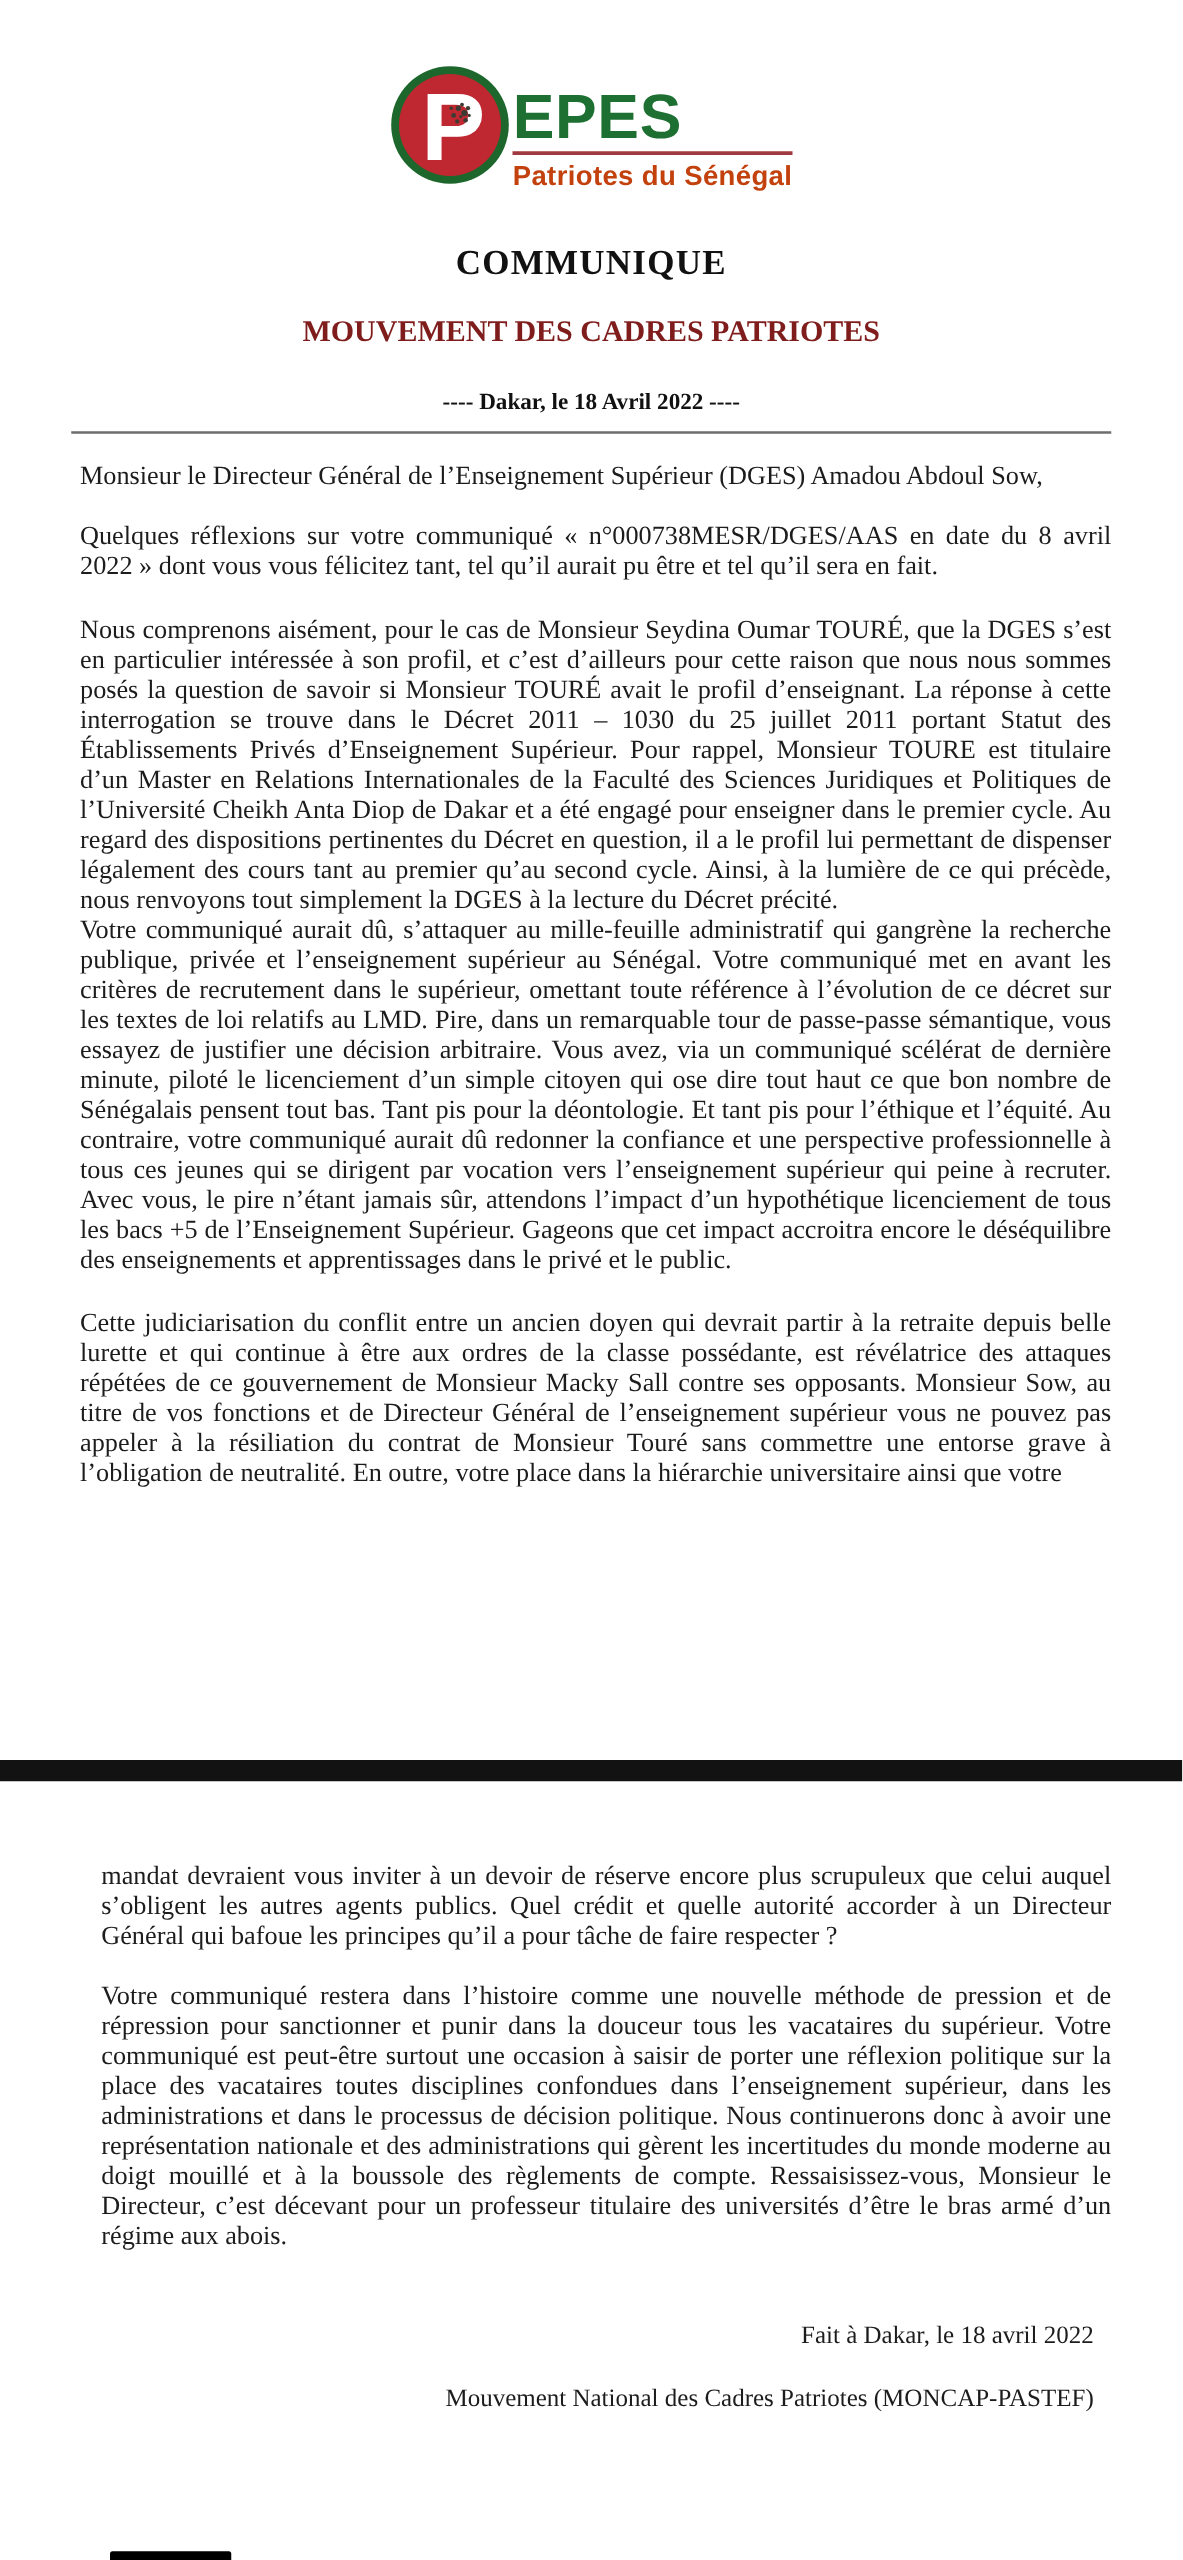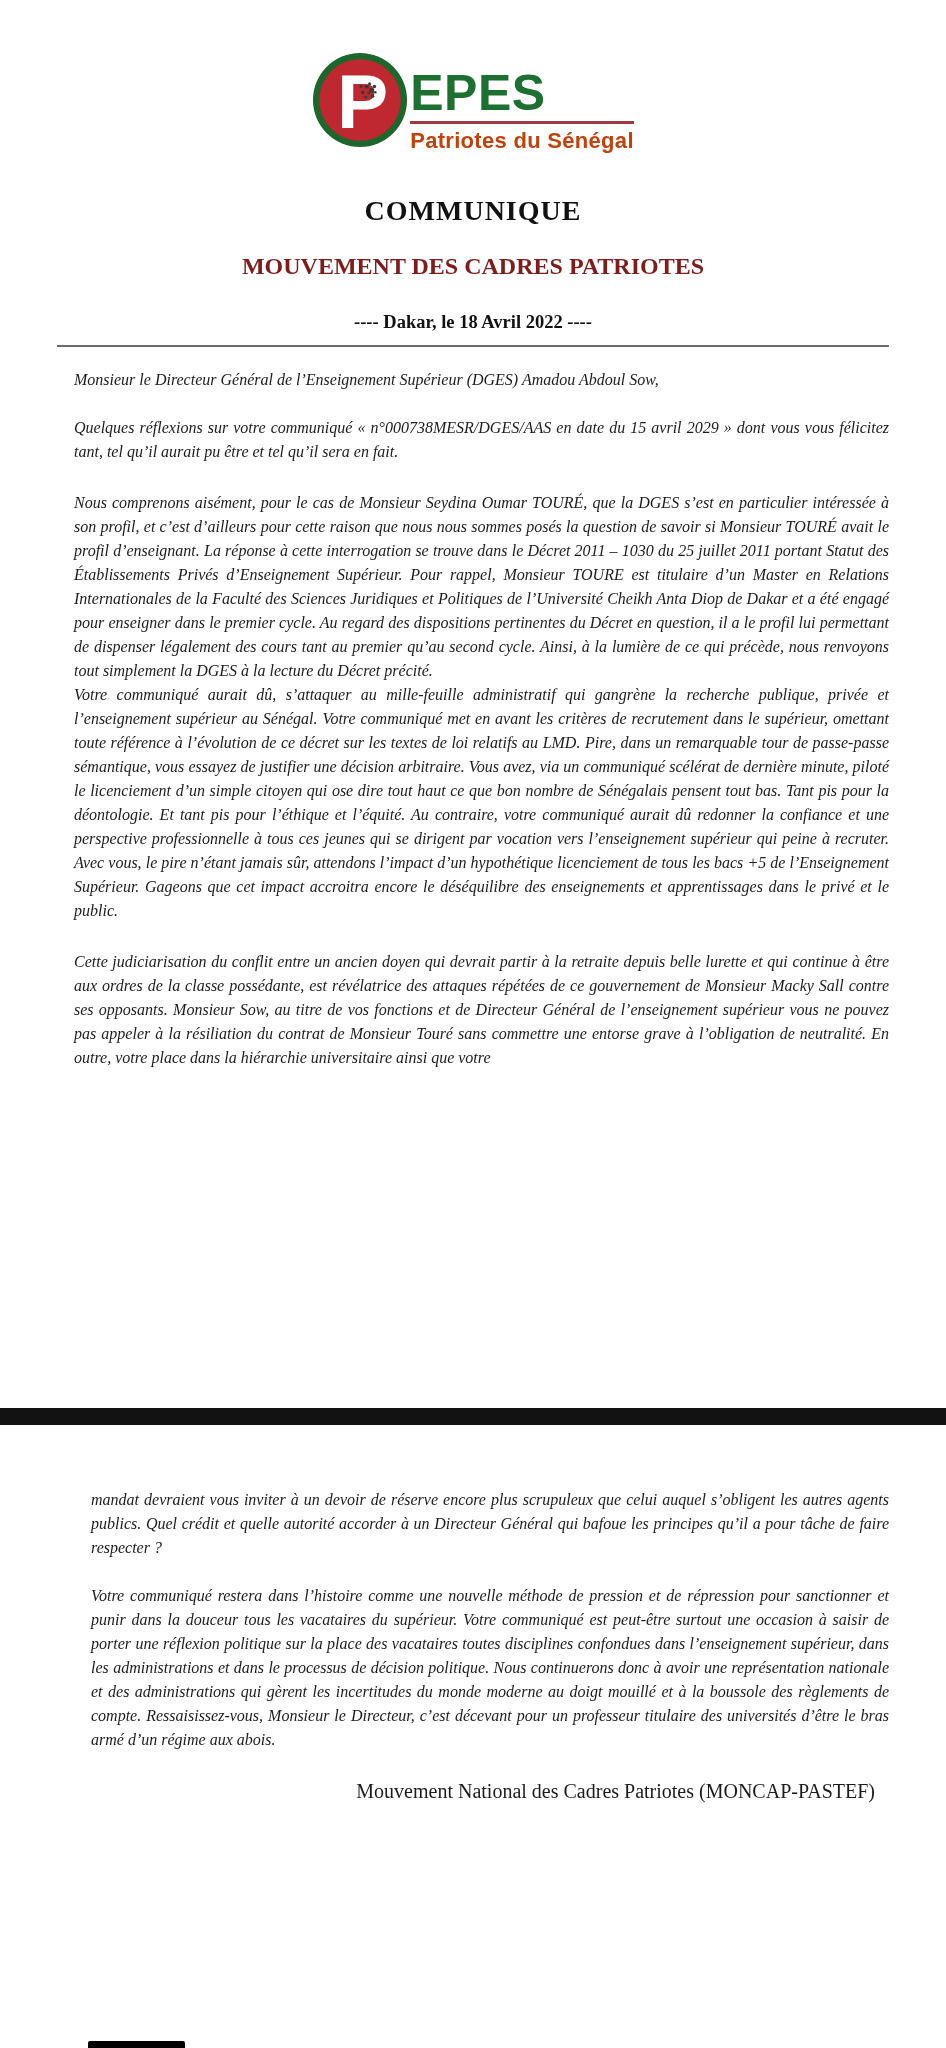--- a/index.html
+++ b/index.html
@@ -79,25 +79,24 @@
   }
   .rule {
     margin-top: 12px;
     height: 0;
     border: none;
     border-top: 2.5px solid #6d6d6d;
   }
 
   
   .para {
-    margin: 24px 0 0 17px;
-    font-size: 16px;
+    margin: 24px 0 0 7px;
+    font-size: 21px;
     line-height: 24px;
     text-align: justify;
-    font-style: italic;
   }
   .para.first { margin-top: 21px; }
   .para.tight { margin-top: 0; }
   .para.space { margin-top: 27px; }
 
   
   .place-date {
     margin-top: 56px;
     font-size: 20px;
     line-height: 24px;
@@ -165,39 +164,40 @@
     <div class="title">COMMUNIQUE</div>
 
     <div class="subtitle">MOUVEMENT DES CADRES PATRIOTES</div>
 
     <div class="dateline">---- Dakar, le 18 Avril 2022 ----</div>
 
     <div class="rule"></div>
 
     <p class="para first">Monsieur le Directeur Général de l’Enseignement Supérieur (DGES) Amadou Abdoul Sow,</p>
 
-    <p class="para">Quelques réflexions sur votre communiqué « n°000738MESR/DGES/AAS en date du 15 avril 2029 » dont vous vous félicitez tant, tel qu’il aurait pu être et tel qu’il sera en fait.</p>
+    <p class="para">Quelques réflexions sur votre communiqué « n°000738MESR/DGES/AAS en date du 8 avril 2022 » dont vous vous félicitez tant, tel qu’il aurait pu être et tel qu’il sera en fait.</p>
 
     <p class="para space">Nous comprenons aisément, pour le cas de Monsieur Seydina Oumar TOURÉ, que la DGES s’est en particulier intéressée à son profil, et c’est d’ailleurs pour cette raison que nous nous sommes posés la question de savoir si Monsieur TOURÉ avait le profil d’enseignant. La réponse à cette interrogation se trouve dans le Décret 2011 – 1030 du 25 juillet 2011 portant Statut des Établissements Privés d’Enseignement Supérieur. Pour rappel, Monsieur TOURE est titulaire d’un Master en Relations Internationales de la Faculté des Sciences Juridiques et Politiques de l’Université Cheikh Anta Diop de Dakar et a été engagé pour enseigner dans le premier cycle. Au regard des dispositions pertinentes du Décret en question, il a le profil lui permettant de dispenser légalement des cours tant au premier qu’au second cycle. Ainsi, à la lumière de ce qui précède, nous renvoyons tout simplement la DGES à la lecture du Décret précité.</p>
 
 
     <p class="para tight">Votre communiqué aurait dû, s’attaquer au mille-feuille administratif qui gangrène la recherche publique, privée et l’enseignement supérieur au Sénégal. Votre communiqué met en avant les critères de recrutement dans le supérieur, omettant toute référence à l’évolution de ce décret sur les textes de loi relatifs au LMD. Pire, dans un remarquable tour de passe-passe sémantique, vous essayez de justifier une décision arbitraire. Vous avez, via un communiqué scélérat de dernière minute, piloté le licenciement d’un simple citoyen qui ose dire tout haut ce que bon nombre de Sénégalais pensent tout bas. Tant pis pour la déontologie. Et tant pis pour l’éthique et l’équité. Au contraire, votre communiqué aurait dû redonner la confiance et une perspective professionnelle à tous ces jeunes qui se dirigent par vocation vers l’enseignement supérieur qui peine à recruter.  Avec vous, le pire n’étant jamais sûr, attendons l’impact d’un hypothétique licenciement de tous les bacs +5 de l’Enseignement Supérieur. Gageons que cet impact accroitra encore le déséquilibre des enseignements et apprentissages dans le privé et le public.</p>
 
     <p class="para space">Cette judiciarisation du conflit entre un ancien doyen qui devrait partir à la retraite depuis belle lurette et qui continue à être aux ordres de la classe possédante, est révélatrice des attaques répétées de ce gouvernement de Monsieur Macky Sall contre ses opposants. Monsieur Sow, au titre de vos fonctions et de Directeur Général de l’enseignement supérieur vous ne pouvez pas appeler à la résiliation du contrat de Monsieur Touré sans commettre une entorse grave à l’obligation de neutralité. En outre, votre place dans la hiérarchie universitaire ainsi que votre</p>
 
   </div>
 
   <div class="page-band"></div>
 
   <div class="page2-content">
 
     <p class="para tight">mandat devraient vous inviter à un devoir de réserve encore plus scrupuleux que celui auquel s’obligent les autres agents publics. Quel crédit et quelle autorité accorder à un Directeur Général qui bafoue les principes qu’il a pour tâche de faire respecter ?</p>
 
     <p class="para">Votre communiqué restera dans l’histoire comme une nouvelle méthode de pression et de répression pour sanctionner et punir dans la douceur tous les vacataires du supérieur. Votre communiqué est peut-être surtout une occasion à saisir de porter une réflexion politique sur la place des vacataires toutes disciplines confondues dans l’enseignement supérieur, dans les administrations et dans le processus de décision politique. Nous continuerons donc à avoir une représentation nationale et des administrations qui gèrent les incertitudes du monde moderne au doigt mouillé et à la boussole des règlements de compte. Ressaisissez-vous, Monsieur le Directeur, c’est décevant pour un professeur titulaire des universités d’être le bras armé d’un régime aux abois.</p>
 
+    <div class="place-date">Fait à Dakar, le 18 avril 2022</div>
 
     <div class="signature">Mouvement National des Cadres Patriotes (MONCAP-PASTEF)</div>
 
   </div>
 
   <div class="corner-mark"></div>
 
 </div>
 
 </body></html>

